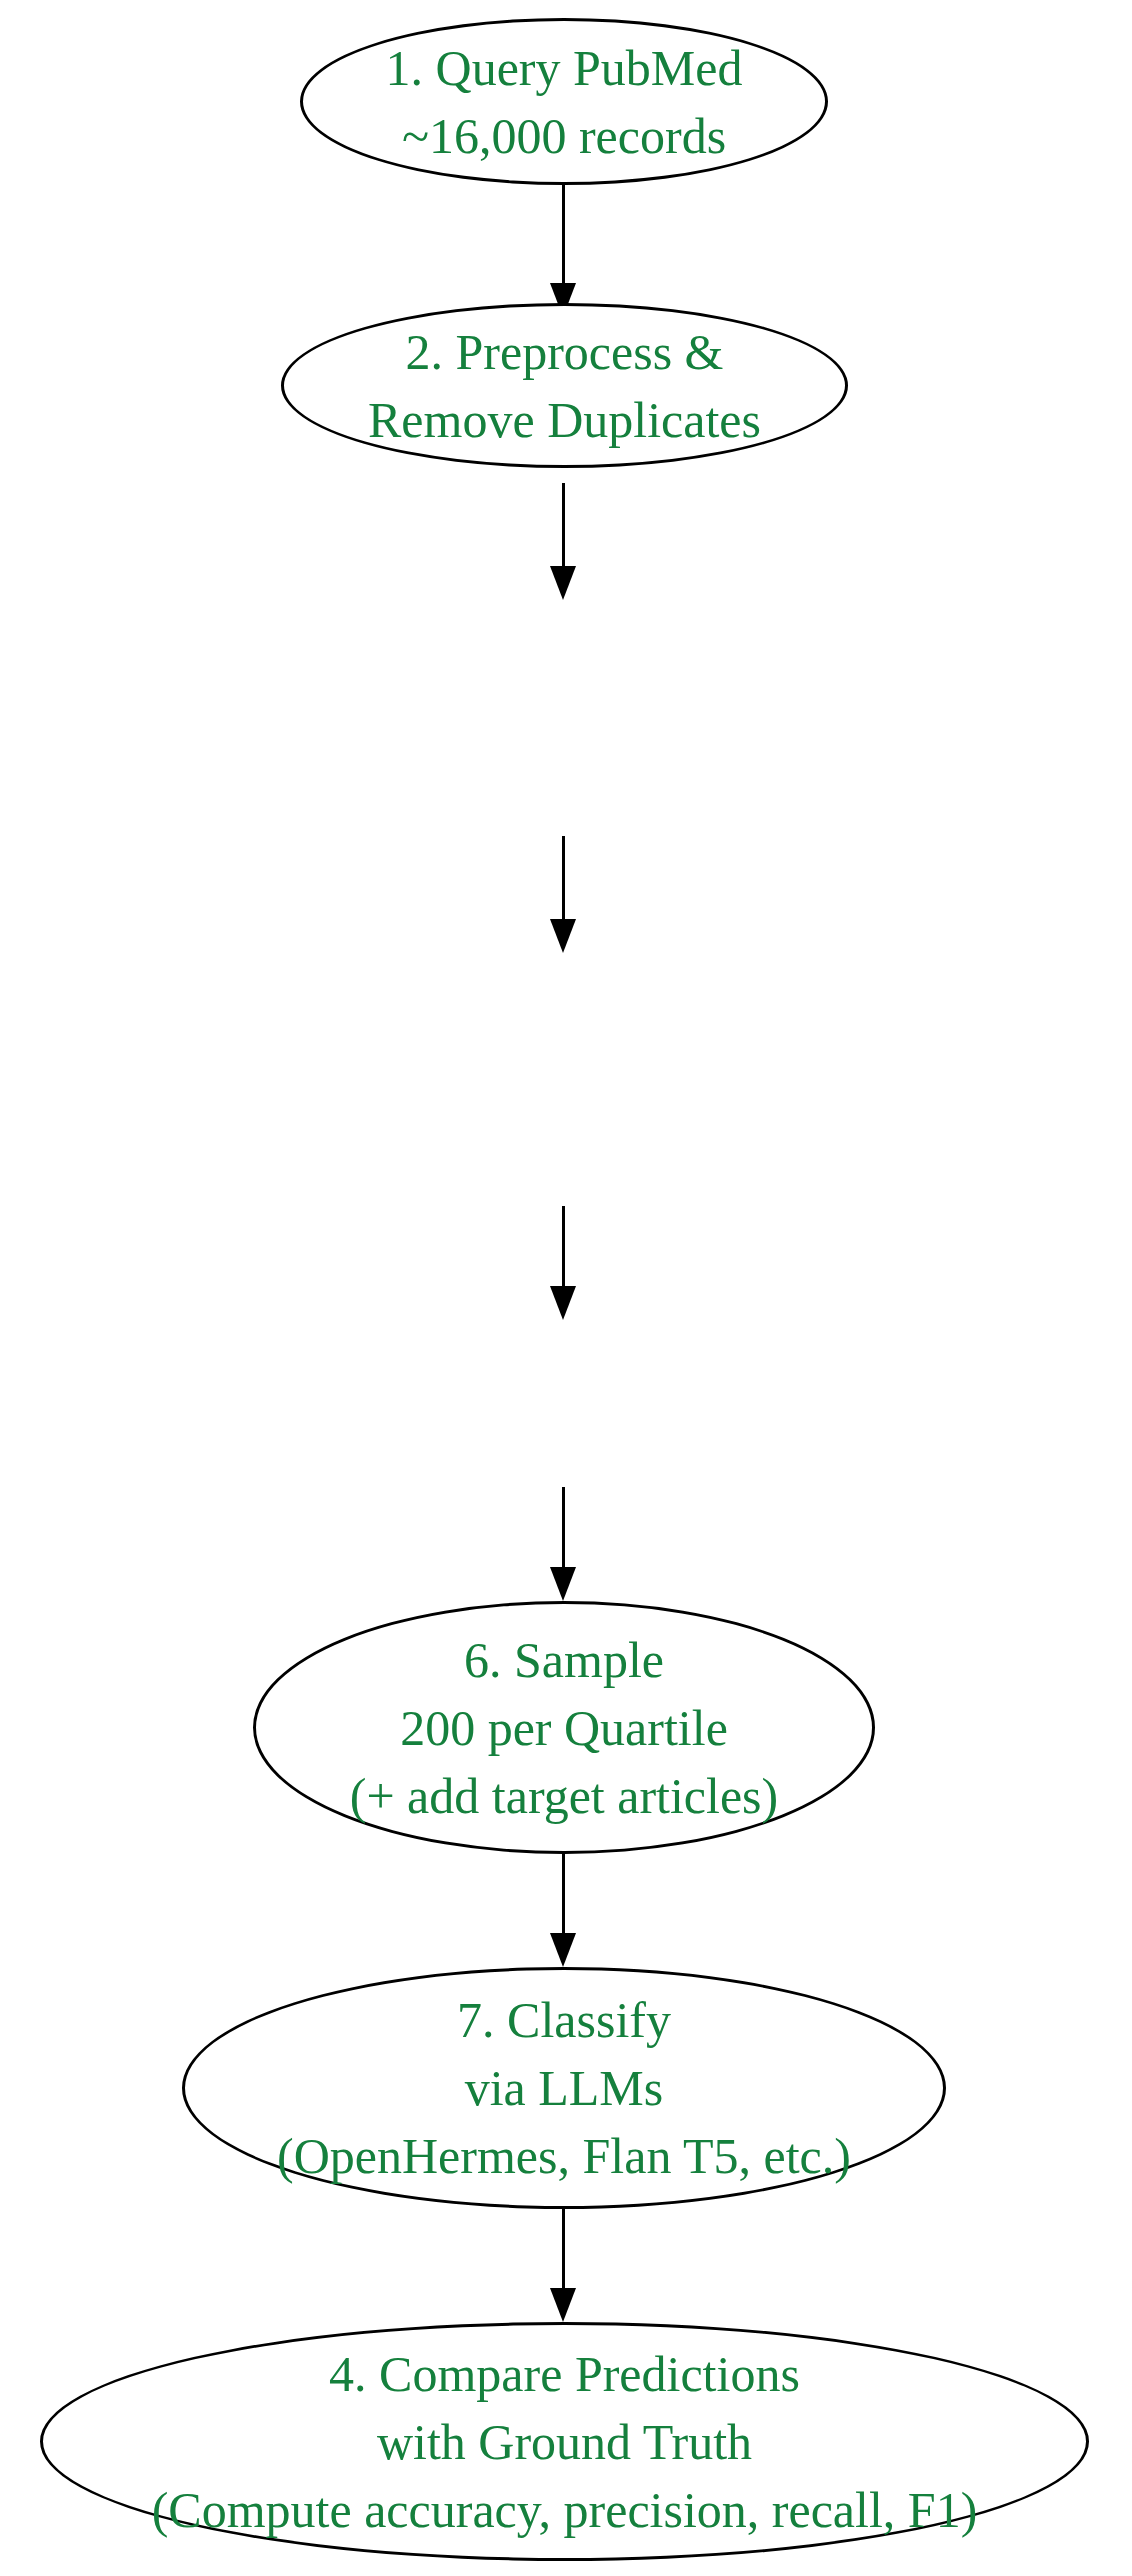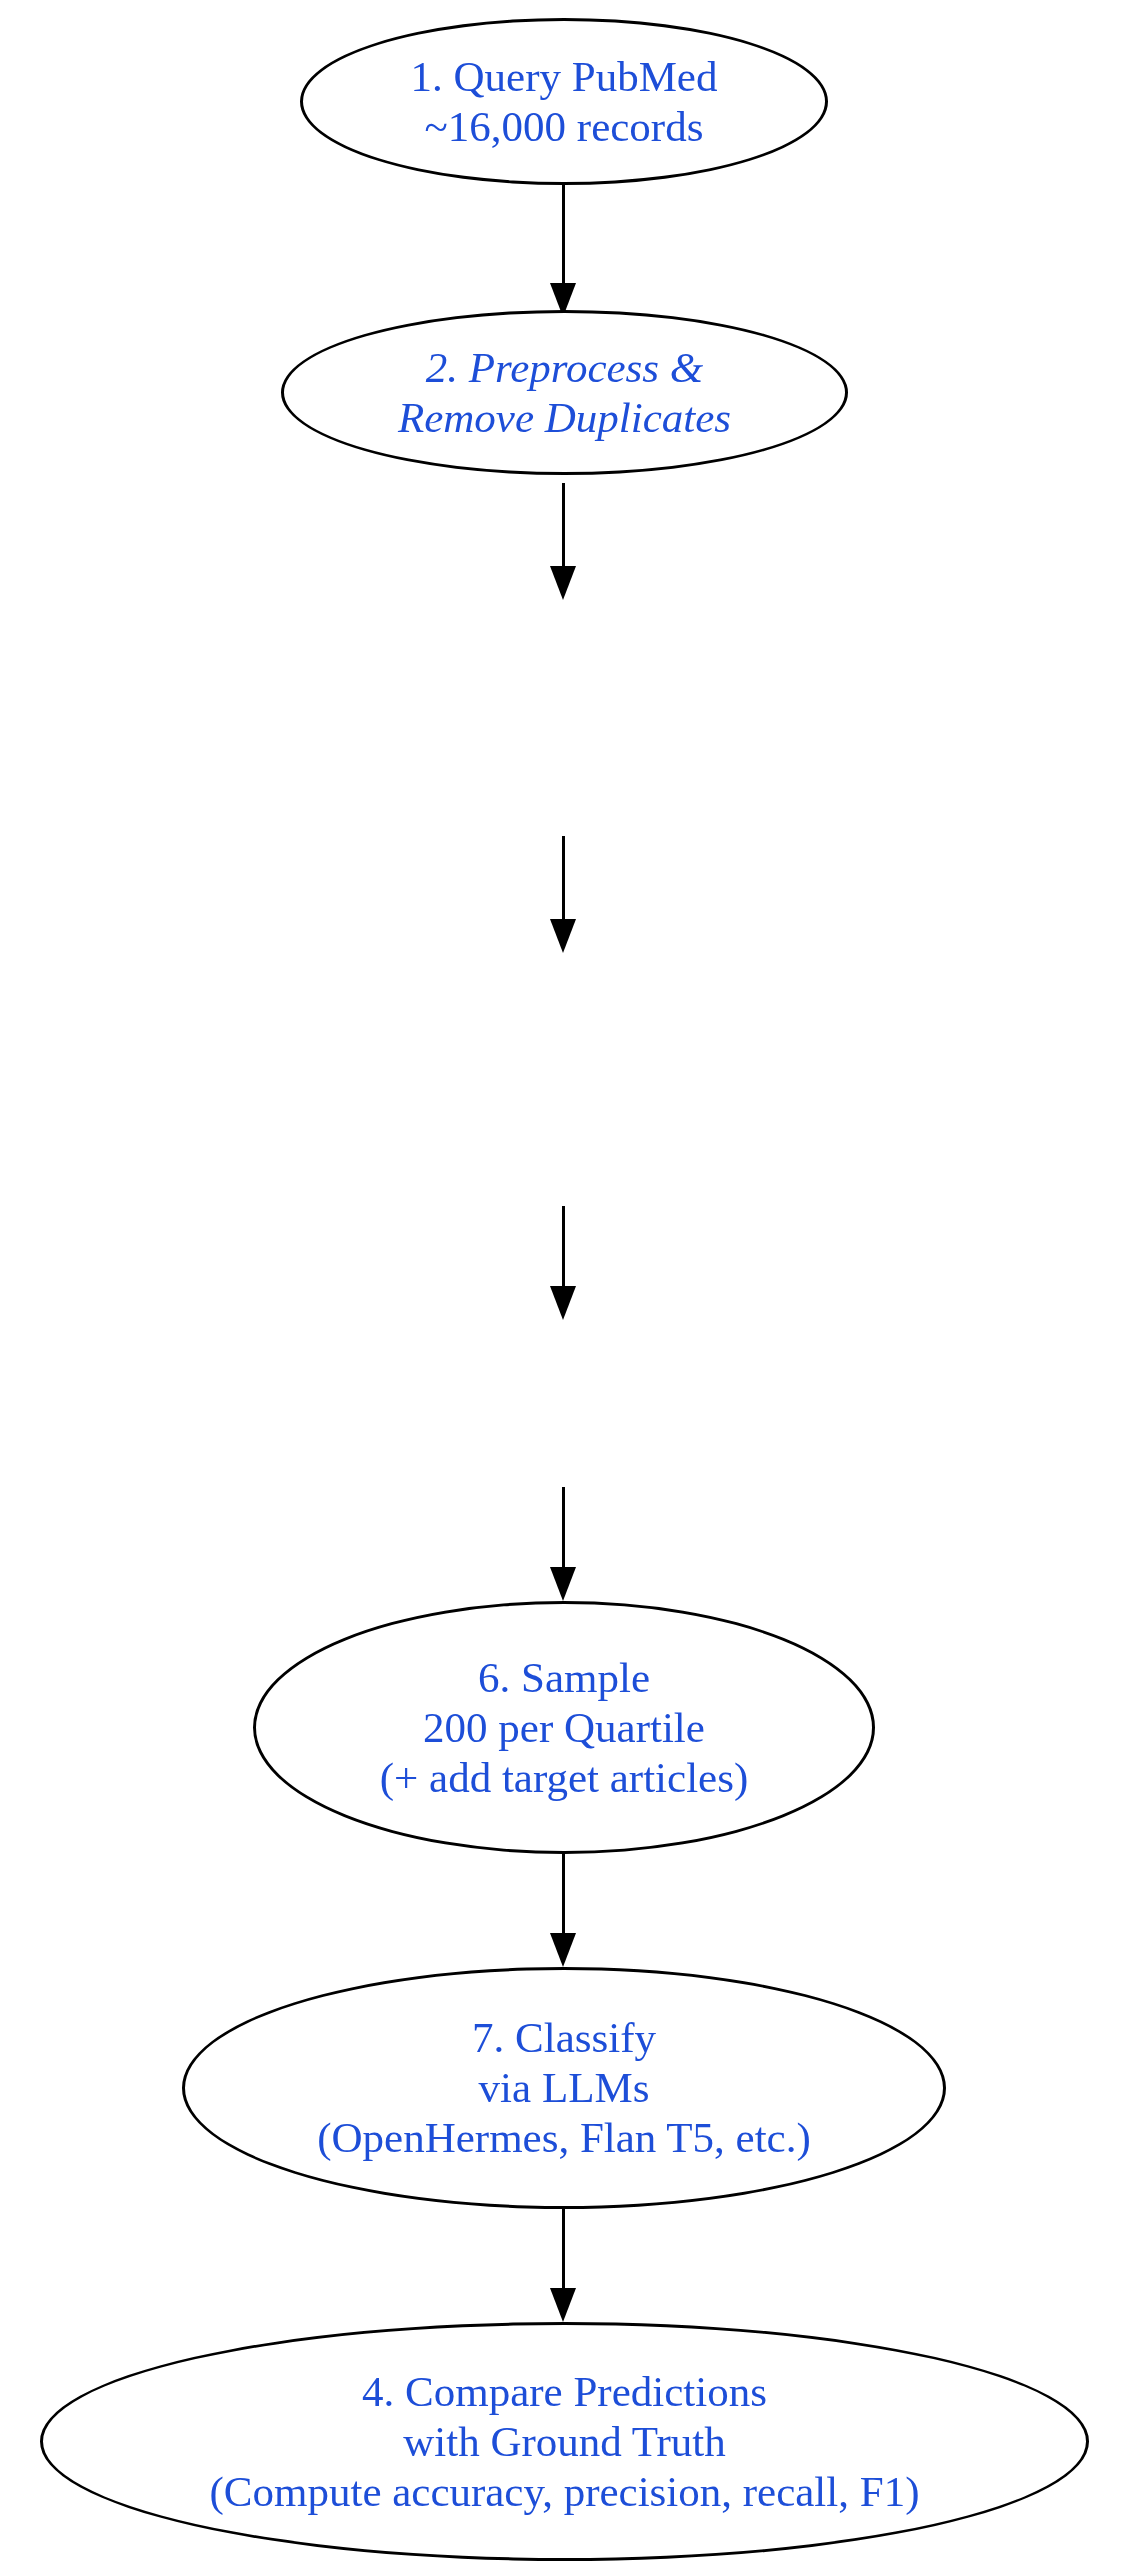--- a/index.html
+++ b/index.html
@@ -21,23 +21,23 @@
     border: 3.3px solid #000000;
     border-radius: 50%;
     background: #ffffff;
     display: flex;
     align-items: center;
     justify-content: center;
     text-align: center;
   }
   .node-label {
     white-space: pre-line;
-    font-size: 43px;
-    line-height: 50px;
-    color: #1d4ed8;
+    font-size: 50px;
+    line-height: 68px;
+    color: #15803d;
   }
   .edge {
     position: absolute;
     width: 27.5px;
   }
   .edge .shaft {
     position: absolute;
     left: 12px;
     top: 0;
     bottom: 31px;
@@ -49,21 +49,21 @@
     left: 0;
     bottom: 0;
     width: 0;
     height: 0;
     border-left: 13.8px solid transparent;
     border-right: 13.8px solid transparent;
     border-top: 34px solid #000000;
   }
   
   .n1 { left: 300px; top: 18px;   width: 528px;  height: 167px; }
-  .n2 { left: 281px; top: 310px;  width: 567px; height: 165px; font-style: italic; }
+  .n2 { left: 281px; top: 303px;  width: 567px; height: 165px; }
   .n3 { left: 281px; top: 600px; width: 567px; height: 237px; }
   .n4 { left: 243px; top: 953px; width: 642px; height: 253px; }
   .n5 { left: 239px; top: 1320px; width: 650px; height: 167px; }
   .n6 { left: 253px; top: 1601px; width: 622px; height: 253px; }
   .n7 { left: 182px; top: 1967px; width: 764px; height: 242px; align-items: center; }
   .n8 { left: 40px;  top: 2322px; width: 1049px; height: 239px; }
   
   .a1 { left: 550px; top: 185px;  height: 132px; }
   .a2 { left: 550px; top: 483px;  height: 117px; }
   .a3 { left: 550px; top: 836px; height: 117px; }

